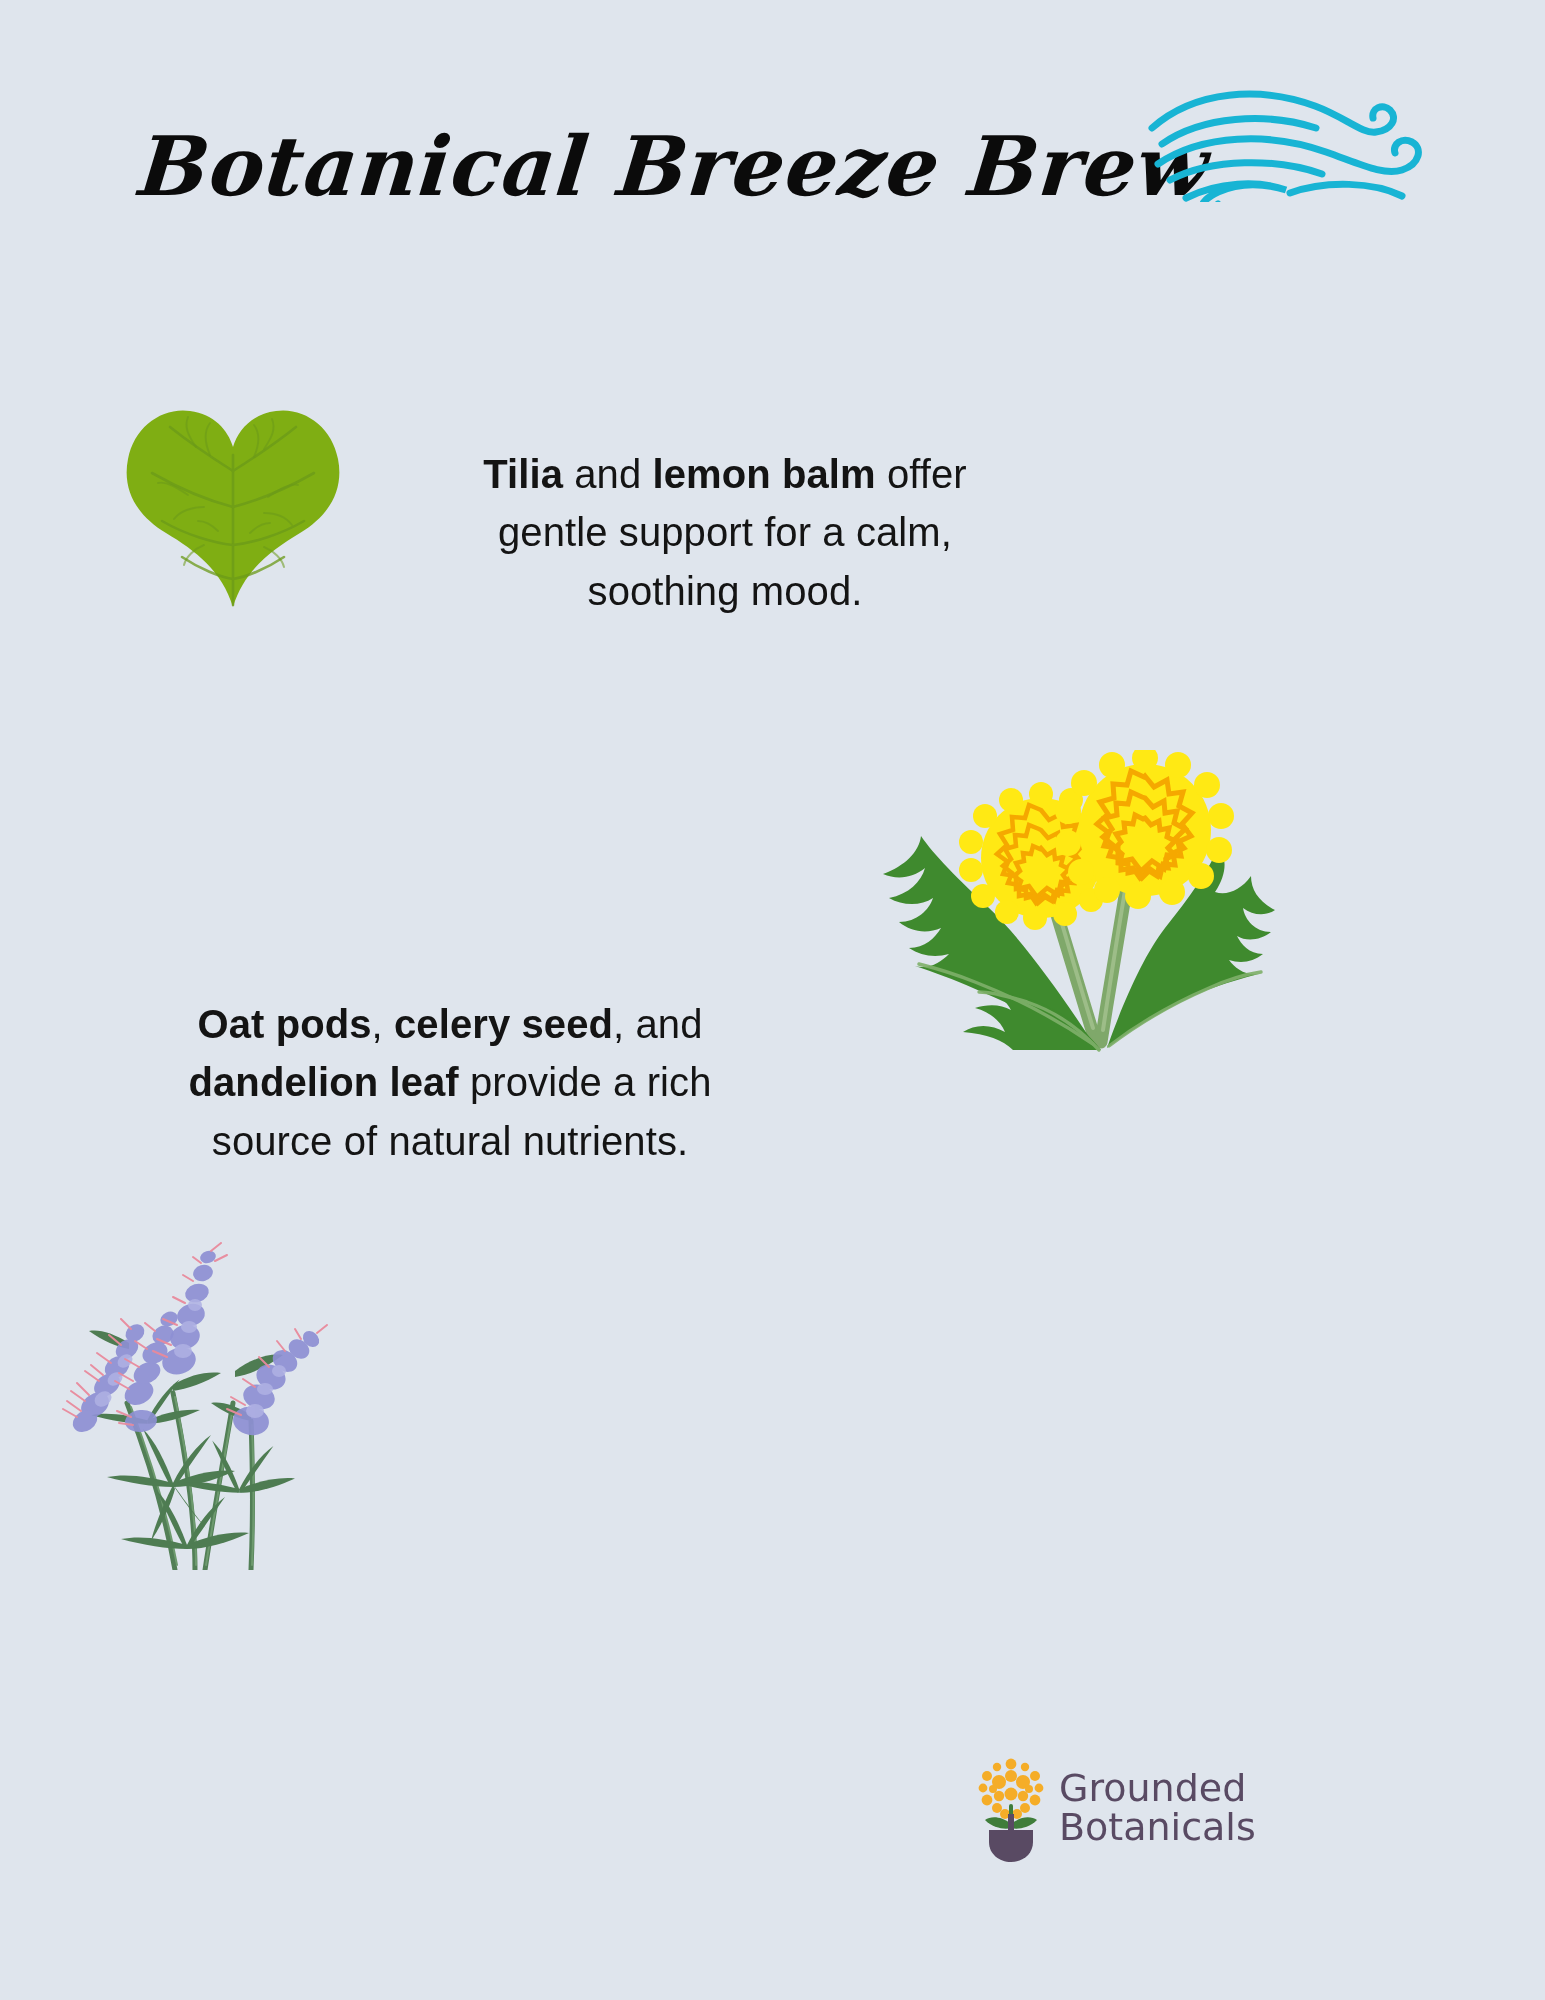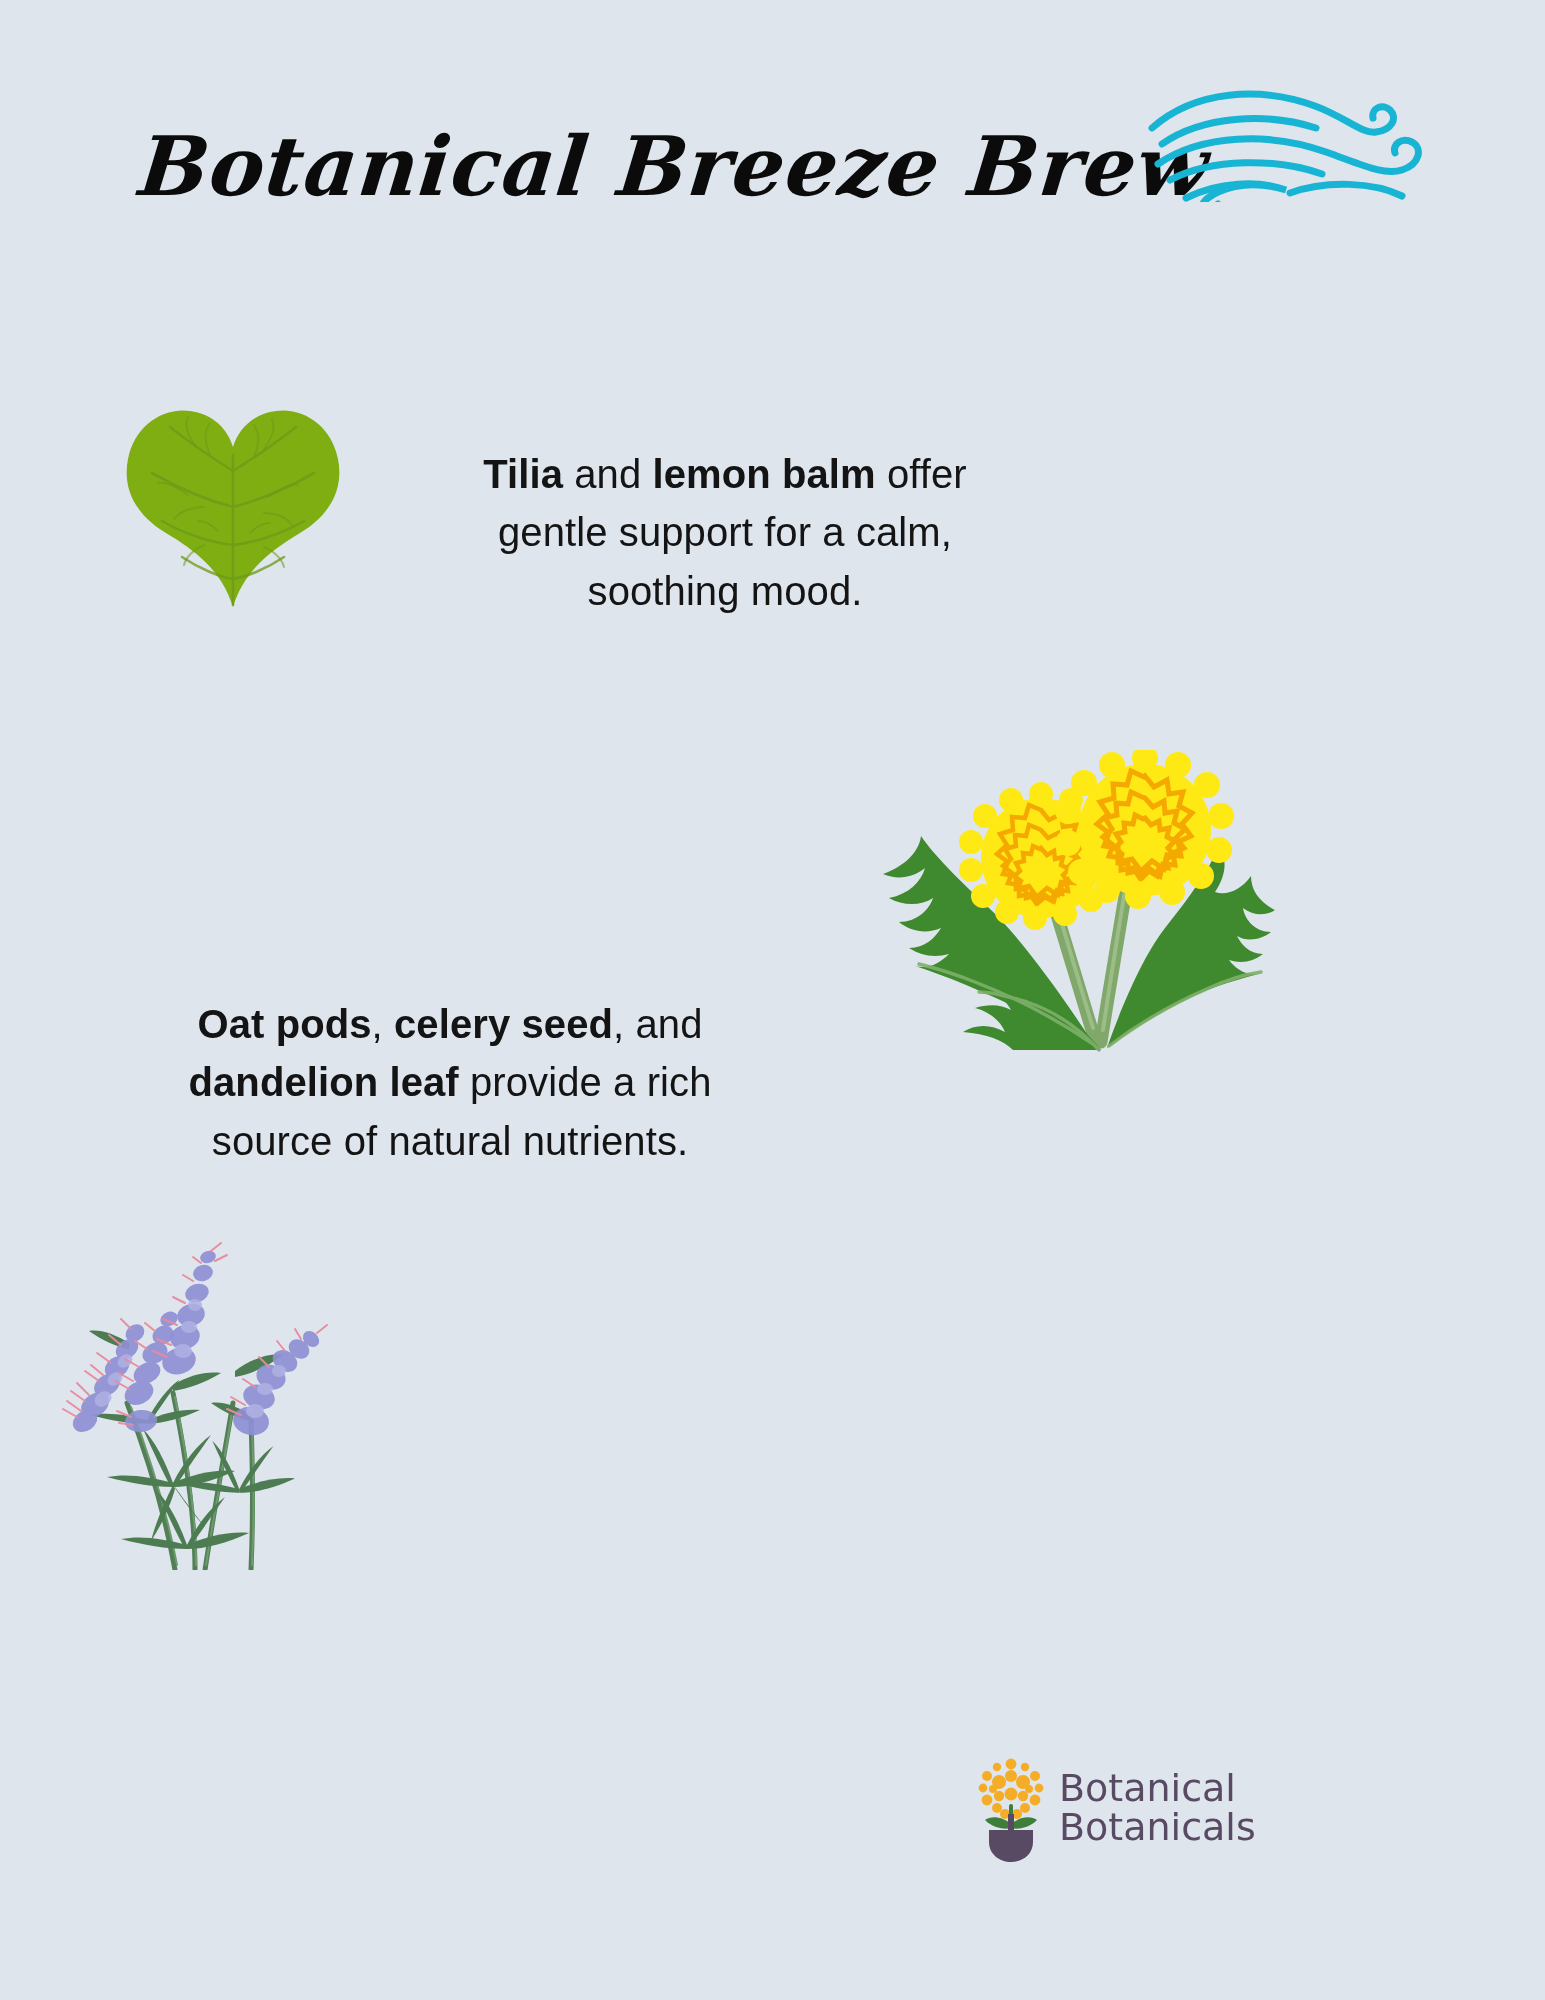--- a/index.html
+++ b/index.html
@@ -375,18 +375,18 @@
       </g>
 
       <path d="M36 52 L36 82" stroke="#3f7d3a" stroke-width="4" stroke-linecap="round"></path>
       <path d="M36 70 C 26 62, 16 62, 10 66 C 18 74, 30 76, 36 74 Z" fill="#3f7d3a"></path>
       <path d="M36 70 C 46 62, 56 62, 62 66 C 54 74, 42 76, 36 74 Z" fill="#3f7d3a"></path>
 
       <path d="M14 76 L58 76 L58 88 C 58 100, 48 108, 36 108 C 24 108, 14 100, 14 88 Z" fill="#594a63"></path>
       <rect x="33" y="60" width="6" height="20" fill="#594a63"></rect>
     </svg>
     <div id="logo-text">
-      <span>Botanical</span>
+      <span>Grounded</span>
       <span>Botanicals</span>
     </div>
   </div>
 
 </div>
 
 </body></html>

